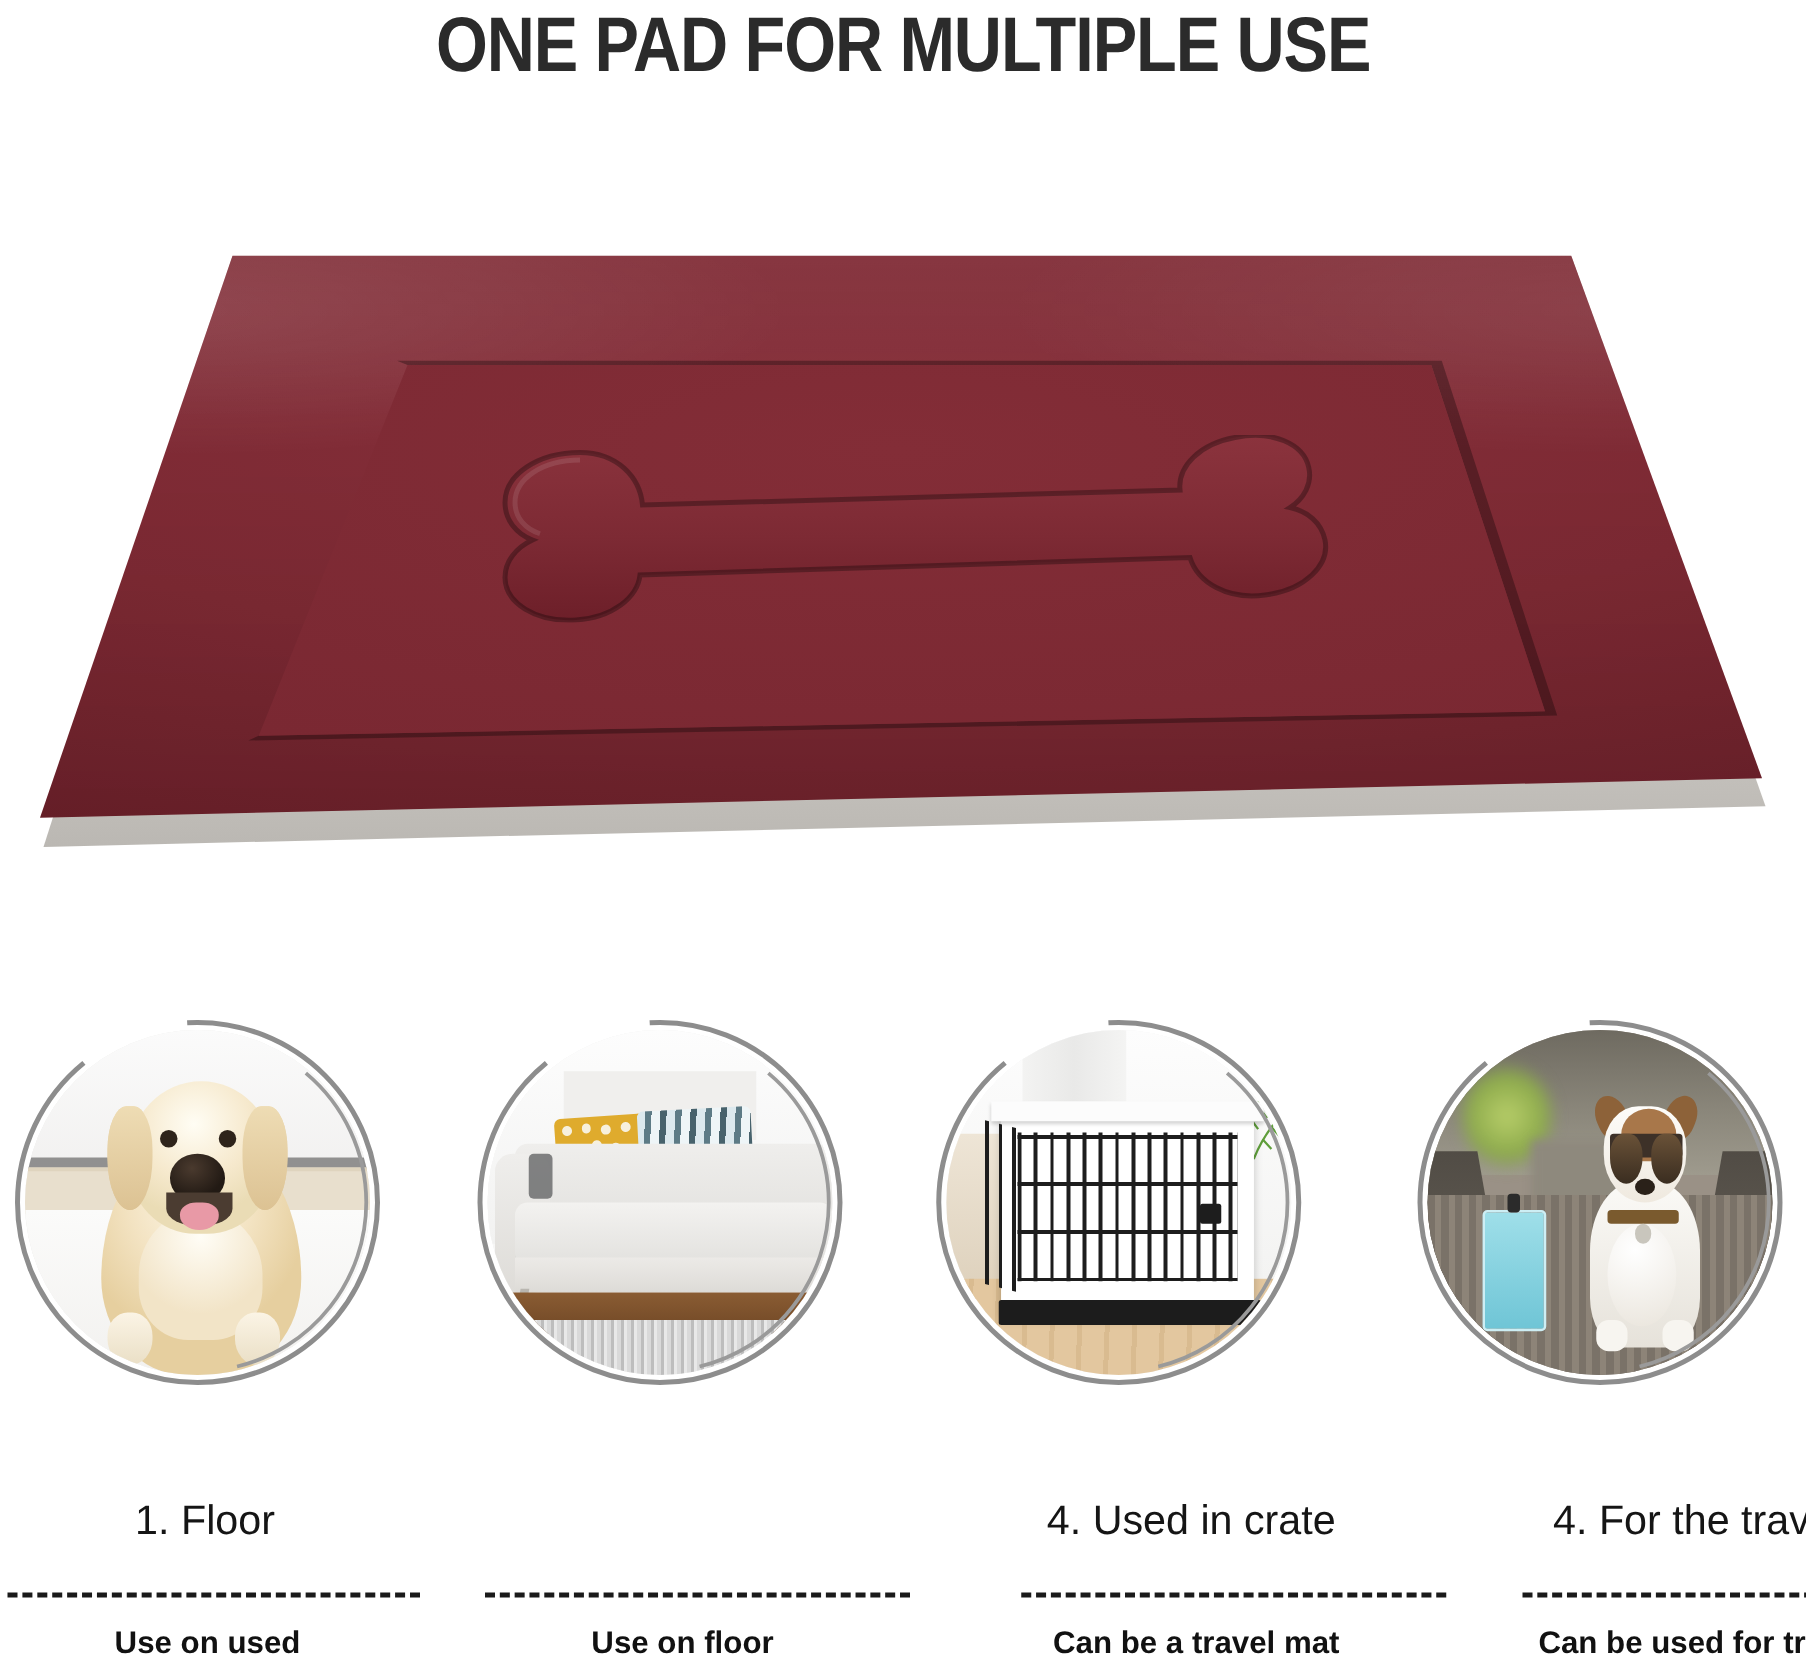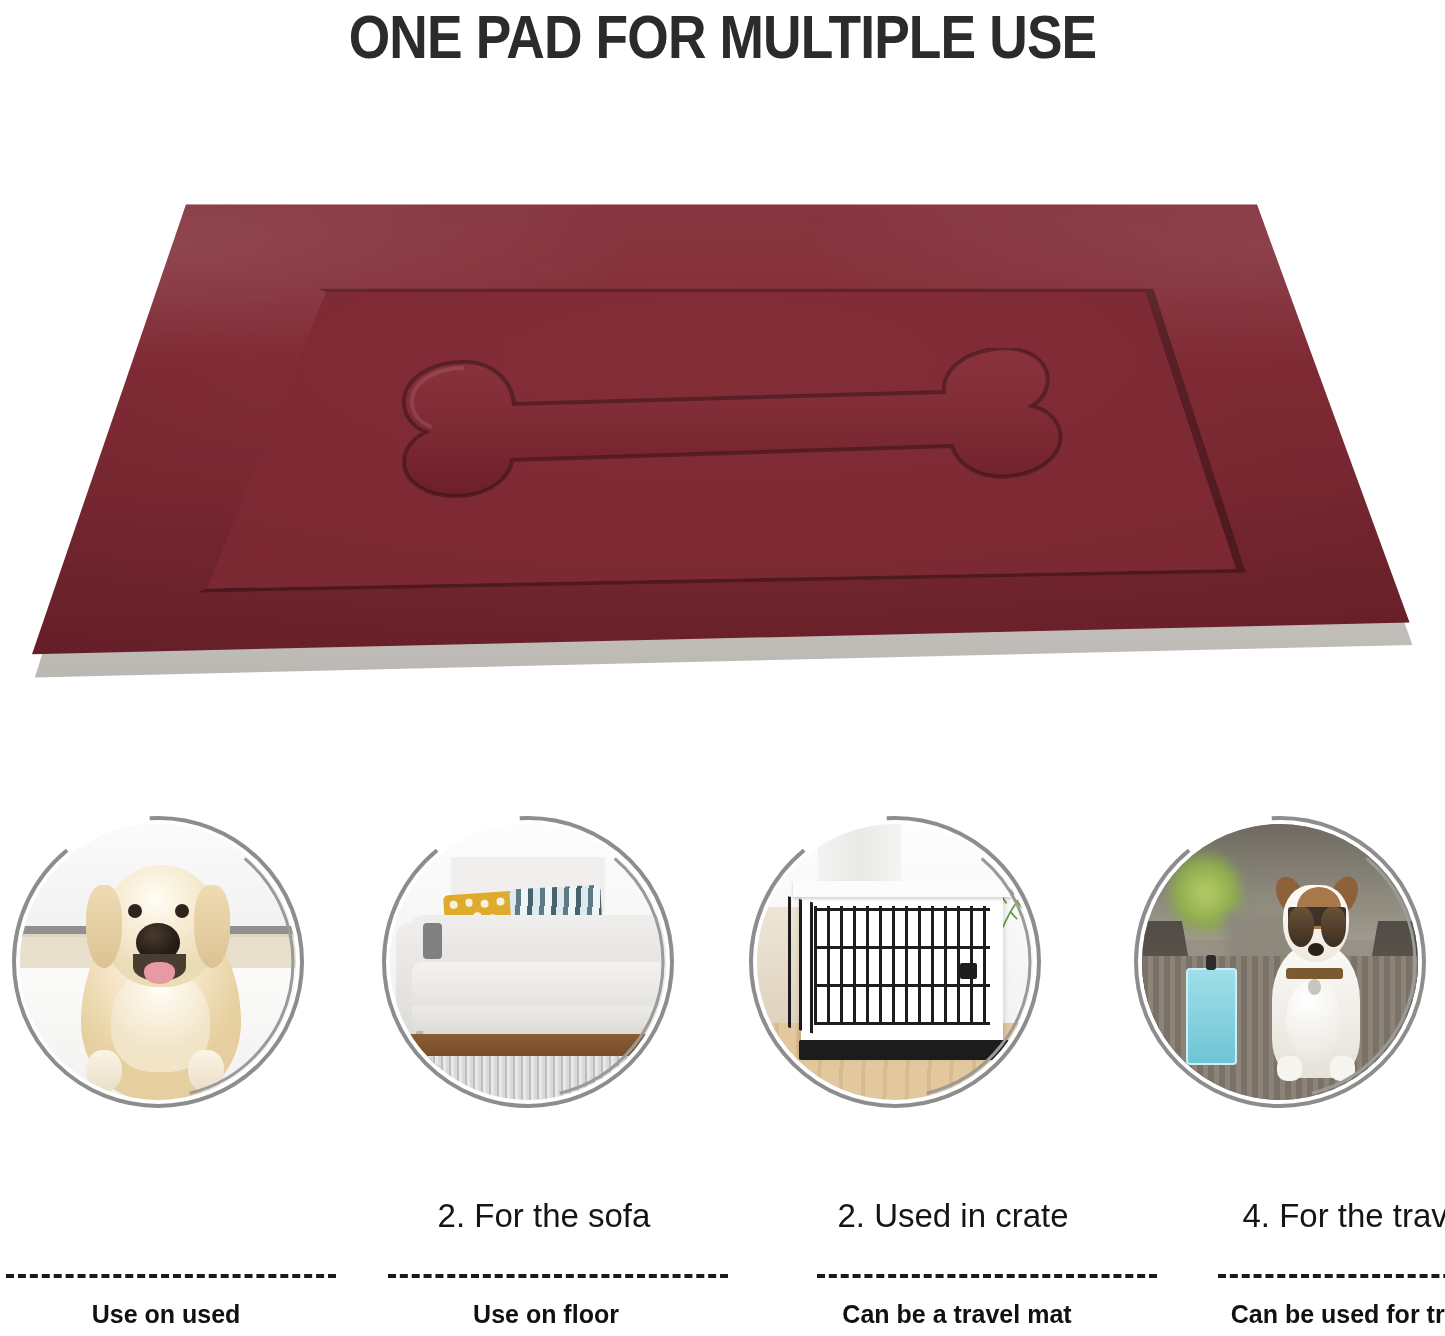--- a/index.html
+++ b/index.html
@@ -315,20 +315,21 @@
             <div class="tongue"></div>
           <div class="paw l"></div>
             <div class="paw r"></div>
         </div>
       </div>
       <svg class="ring-arc" viewBox="0 0 300 300" xmlns="http://www.w3.org/2000/svg">
         <circle cx="150" cy="150" r="144" fill="none" stroke="#8d8d8d" stroke-width="4" stroke-dasharray="620 90" stroke-dashoffset="40"></circle>
         <circle cx="150" cy="150" r="135" fill="none" stroke="#9a9a9a" stroke-width="3" stroke-dasharray="300 550" stroke-dashoffset="120"></circle>
       </svg>
     </div>
+    <div class="cap-title">1. Floor</div>
     <div class="cap-rule"></div>
     <div class="cap-sub">Use on  used</div>
   </div>
 
   <div class="card c2">
     <div class="photo-ring">
       <div class="photo">
         <div class="s2">
           <div class="wall"></div>
             <div class="art"></div>
@@ -357,21 +358,20 @@
             <div class="leg"></div>
           <div class="wood"></div>
             <div class="shag"></div>
         </div>
       </div>
       <svg class="ring-arc" viewBox="0 0 300 300" xmlns="http://www.w3.org/2000/svg">
         <circle cx="150" cy="150" r="144" fill="none" stroke="#8d8d8d" stroke-width="4" stroke-dasharray="620 90" stroke-dashoffset="40"></circle>
         <circle cx="150" cy="150" r="135" fill="none" stroke="#9a9a9a" stroke-width="3" stroke-dasharray="300 550" stroke-dashoffset="120"></circle>
       </svg>
     </div>
-    <div class="cap-title">2. For the sofa</div>
     <div class="cap-rule"></div>
     <div class="cap-sub">Use on  floor</div>
   </div>
 
   <div class="card c3">
     <div class="photo-ring">
       <div class="photo">
         <div class="s3">
           <div class="wall"></div>
             <div class="curtain"></div>
@@ -392,21 +392,21 @@
             <div class="latch"></div>
             <div class="tray"></div>
           </div>
         </div>
       </div>
       <svg class="ring-arc" viewBox="0 0 300 300" xmlns="http://www.w3.org/2000/svg">
         <circle cx="150" cy="150" r="144" fill="none" stroke="#8d8d8d" stroke-width="4" stroke-dasharray="620 90" stroke-dashoffset="40"></circle>
         <circle cx="150" cy="150" r="135" fill="none" stroke="#9a9a9a" stroke-width="3" stroke-dasharray="300 550" stroke-dashoffset="120"></circle>
       </svg>
     </div>
-    <div class="cap-title">2. Used in crate</div>
+    <div class="cap-title">4. Used in crate</div>
     <div class="cap-rule"></div>
     <div class="cap-sub">Can be a travel mat</div>
   </div>
 
   <div class="card c4">
     <div class="photo-ring">
       <div class="photo">
         <div class="s4">
           <div class="sky"></div>
             <div class="green"></div>

